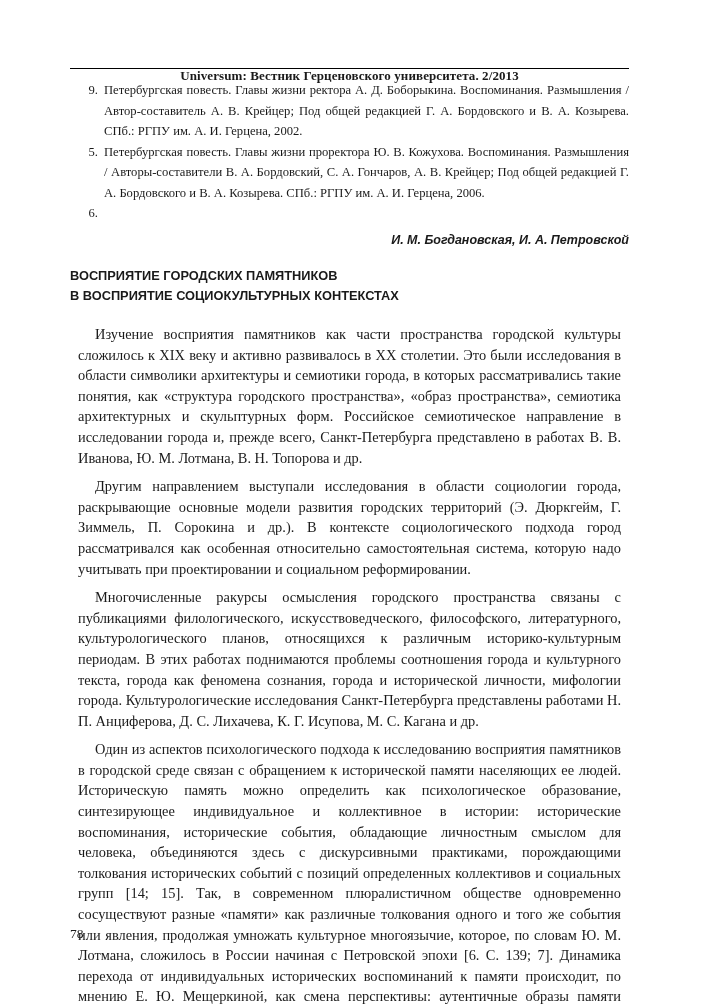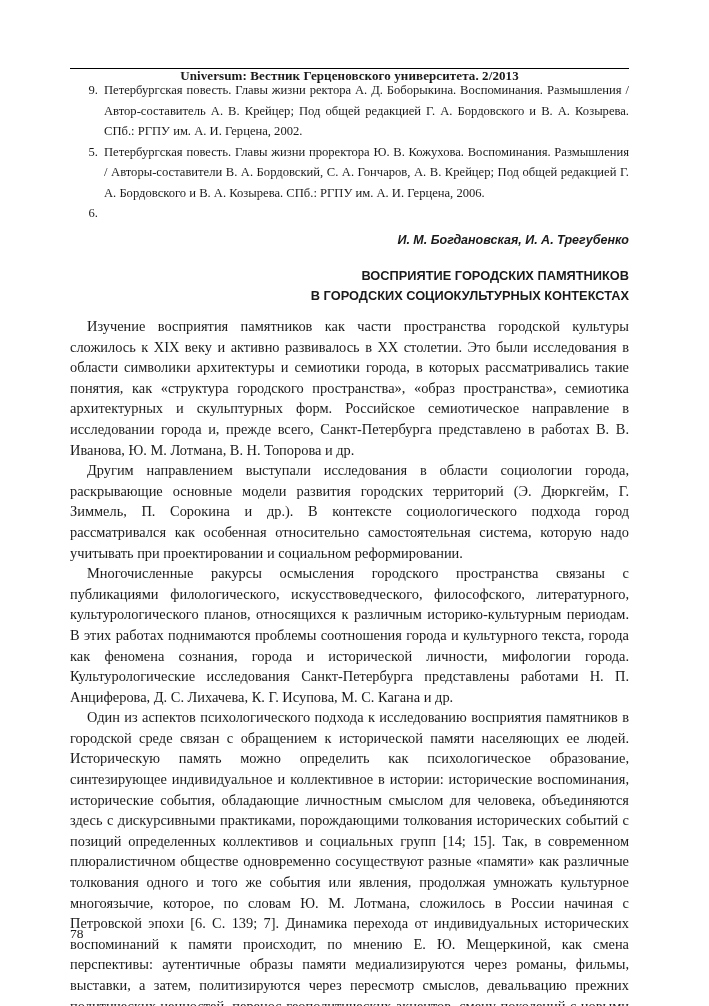--- a/index.html
+++ b/index.html
@@ -8,25 +8,25 @@
   .page { position: absolute; left: 70px; top: 0; width: 559px; }
   .running-head { position: absolute; top: 44px; left: 0; width: 559px; text-align: center;
                   font-family: "Liberation Serif", serif; font-size: 13px; font-weight: bold; letter-spacing: 0.1px; margin-top: 24px; }
   .rule { position: absolute; top: 68px; left: 0; width: 559px; height: 0; border-top: 1.2px solid #000; }
   .refs { position: absolute; top: 80px; left: 0; width: 559px; margin: 0; padding: 0; list-style: none;
           font-family: "Liberation Serif", serif; font-size: 12.6px; line-height: 20.5px; }
   .refs li { position: relative; padding-left: 34px; text-align: justify; }
   .refs .num { position: absolute; left: 0; width: 28px; text-align: right; }
   .authors { position: absolute; top: 233px; right: 0; font-family: "Liberation Sans", sans-serif;
              font-style: italic; font-weight: bold; font-size: 12.5px; }
-  .title { position: absolute; top: 266px; left: 0; width: 559px; text-align: right;
+  .title { position: absolute; top: 266px; left: 0; width: 559px; text-align: left;
            font-family: "Liberation Sans", sans-serif; font-weight: bold; font-size: 12.8px; line-height: 20px; }
   .body { position: absolute; top: 316px; left: 0; width: 559px;
           font-family: "Liberation Serif", serif; font-size: 14.4px; line-height: 20.6px; text-align: justify; }
-  .body p { margin: 0; text-indent: 17px; text-align: justify; hyphens: manual; }
+  .body p { margin: 8px; text-indent: 17px; text-align: justify; hyphens: manual; }
   .page-number { position: absolute; top: 926px; left: 0; font-family: "Liberation Serif", serif; font-size: 13.5px; }
 </style>
 </head>
 <body>
 
 <div class="page">
   <div class="running-head">Universum: Вестник Герценовского университета. 2/2013</div>
   <div class="rule"></div>
 
   <ol class="refs">
@@ -36,25 +36,25 @@
     </li>
     <li>
       <span class="num">5.</span>
       <span>Петербургская повесть. Главы жизни проректора Ю. В. Кожухова. Воспоминания. Размышления / Авторы-составители В. А. Бордовский, С. А. Гончаров, А. В. Крейцер; Под общей редакцией Г. А. Бордовского и В. А. Козырева. СПб.: РГПУ им. А. И. Герцена, 2006.</span>
     </li>
     <li>
       <span class="num">6.</span>
     </li>
   </ol>
 
-  <div class="authors">И. М. Богдановская, И. А. Трегубенко</div>
+  <div class="authors">И. М. Богдановская, И. А. Петровской</div>
 
   <div class="title">
     <div>ВОСПРИЯТИЕ ГОРОДСКИХ ПАМЯТНИКОВ</div>
-    <div>В ГОРОДСКИХ СОЦИОКУЛЬТУРНЫХ КОНТЕКСТАХ</div>
+    <div>В ВОСПРИЯТИЕ СОЦИОКУЛЬТУРНЫХ КОНТЕКСТАХ</div>
   </div>
 
   <div class="body">
     <p>Изучение восприятия памятников как части пространства городской культуры сложилось к XIX веку и активно развивалось в XX столетии. Это были исследования в области символики архитектуры и семиотики города, в которых рассматривались такие понятия, как «структура городского пространства», «образ пространства», семиотика архитектурных и скульптурных форм. Российское семиотическое направление в исследовании города и, прежде всего, Санкт-Петербурга представлено в работах В. В. Иванова, Ю. М. Лотмана, В. Н. Топорова и др.</p>
     <p>Другим направлением выступали исследования в области социологии города, раскрывающие основные модели развития городских территорий (Э. Дюркгейм, Г. Зиммель, П. Сорокина и др.). В контексте социологического подхода город рассматривался как особенная относительно самостоятельная система, которую надо учитывать при проектировании и социальном реформировании.</p>
     <p>Многочисленные ракурсы осмысления городского пространства связаны с публикациями филологического, искусствоведческого, философского, литературного, культурологического планов, относящихся к различным историко-культурным периодам. В этих работах поднимаются проблемы соотношения города и культурного текста, города как феномена сознания, города и исторической личности, мифологии города. Культурологические исследования Санкт-Петербурга представлены работами Н. П. Анциферова, Д. С. Лихачева, К. Г. Исупова, М. С. Кагана и др.</p>
     <p>Один из аспектов психологического подхода к исследованию восприятия памятников в городской среде связан с обращением к исторической памяти населяющих ее людей. Историческую память можно определить как психологическое образование, синтезирующее индивидуальное и коллективное в истории: исторические воспоминания, исторические события, обладающие личностным смыслом для человека, объединяются здесь с дискурсивными практиками, порождающими толкования исторических событий с позиций определенных коллективов и социальных групп [14; 15]. Так, в современном плюралистичном обществе одновременно сосуществуют разные «памяти» как различные толкования одного и того же события или явления, продолжая умножать культурное многоязычие, которое, по словам Ю. М. Лотмана, сложилось в России начиная с Петровской эпохи [6. С. 139; 7]. Динамика перехода от индивидуальных исторических воспоминаний к памяти происходит, по мнению Е. Ю. Мещеркиной, как смена перспективы: аутентичные образы памяти медиализируются через романы, фильмы, выставки, а затем, политизируются через пересмотр смыслов, девальвацию прежних политических ценностей, перенос геополитических акцентов, смену поколений с новыми задачами политической социализации [7. С. 201].</p>
   </div>
 
   <div class="page-number">78</div>

